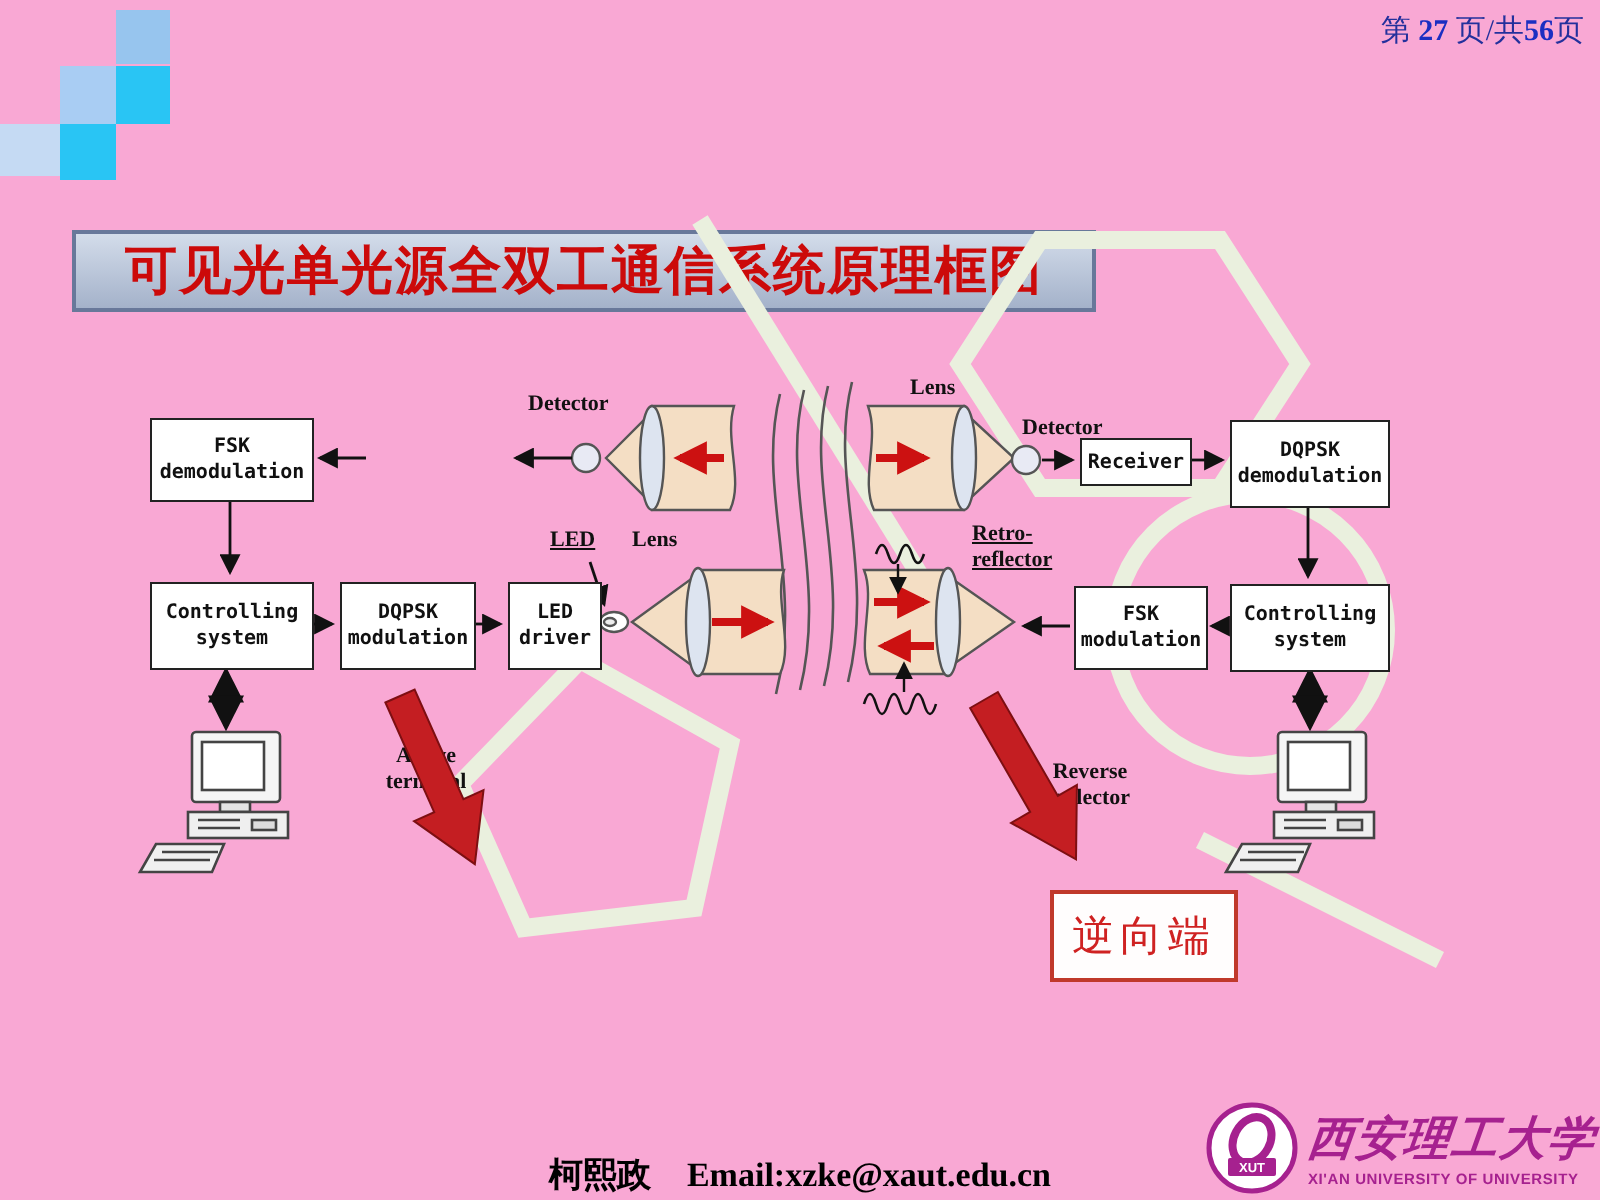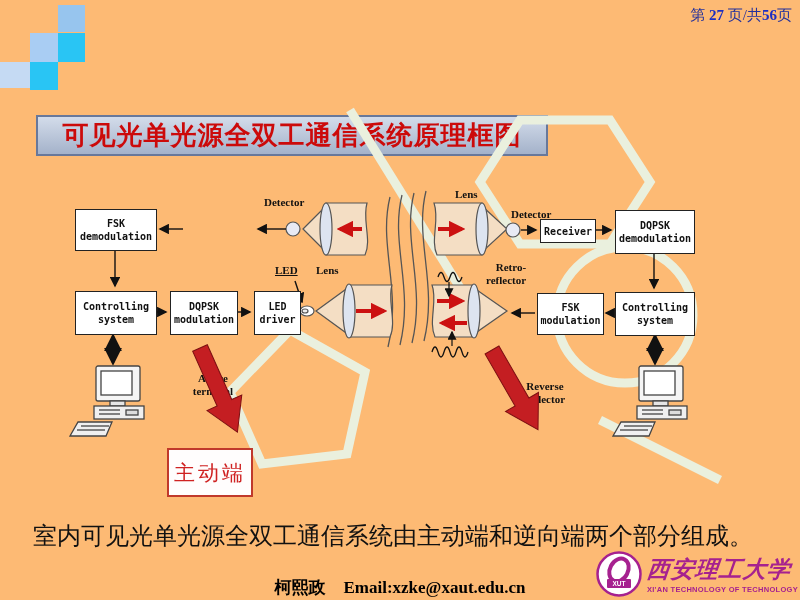--- a/index.html
+++ b/index.html
@@ -1,16 +1,16 @@
 <!DOCTYPE html>
 <html><head>
 <meta charset="utf-8">
 <style>
   html,body{margin:0;padding:0;background:#888;}
-  .slide{position:relative;width:800px;height:600px;background:#fdba74;overflow:hidden;
+  .slide{position:relative;width:800px;height:600px;background:#f9a8d4;overflow:hidden;
          font-family:"Liberation Sans",sans-serif;margin:0 auto;}
   
   .sq{position:absolute;}
   .titlebar{position:absolute;left:84px;top:30px;width:716px;height:58px;background:#4d7ab6;}
   .titlebar .ttl{position:absolute;left:24px;top:0;line-height:58px;color:#fff;
         font:bold 30px "Liberation Serif",serif;letter-spacing:3px;white-space:nowrap;}
   .pageind{position:absolute;top:6px;right:8px;color:#23309c;
         font:15px "Liberation Serif",serif;}
   .pageind b{color:#1b2ec2;font-weight:bold;}
   
@@ -170,49 +170,48 @@
   <div class="dbox" style="left:537px;top:293px;width:65px;height:40px;">FSK
 modulation</div>
   <div class="dbox" style="left:615px;top:292px;width:78px;height:42px;">Controlling
 system</div>
 
   <span class="dlabel" style="left:264px;top:196px;">Detector</span>
   <span class="dlabel" style="left:455px;top:188px;">Lens</span>
   <span class="dlabel" style="left:511px;top:208px;">Detector</span>
   <span class="dlabel underl" style="left:275px;top:264px;">LED</span>
   <span class="dlabel" style="left:316px;top:264px;">Lens</span>
-  <span class="dlabel" style="left:486px;top:261px;text-align:right;">Retro-
+  <span class="dlabel" style="left:486px;top:261px;text-align:left;text-decoration:underline;">Retro-
 reflector</span>
   <span class="dlabel" style="left:186px;top:372px;width:54px;">Active
 terminal</span>
   <span class="dlabel" style="left:518px;top:380px;width:54px;">Reverse
 reflector</span>
 
   <svg class="arrowlayer" width="800" height="600" viewBox="0 0 800 600">
     <defs>
       <polygon id="bigarrow" points="-8,0 8,0 8,60 19,60 0,92 -19,60 -8,60" fill="#c41e22" stroke="#7d0f12" stroke-width="1"></polygon>
     </defs>
     <use href="#bigarrow" transform="translate(200,348) rotate(-24)"></use>
     <use href="#bigarrow" transform="translate(492,350) rotate(-30)"></use>
   </svg>
 
-  <div class="termbox" style="left:167px;top:448px;width:82px;height:45px;">主动端</div>
-
-  <div class="bodytext">室内可见光单光源全双工通信系统由主动端和逆向端两个部分组成。</div>
+  <div class="termbox" style="left:525px;top:445px;width:90px;height:42px;">逆向端</div>
+
 
   <div class="footer-line">
     <span class="author">柯熙政</span><span>Email:xzke@xaut.edu.cn</span>
   </div>
 
   <div class="logo">
     <svg width="48" height="48" viewBox="0 0 48 48">
       <circle cx="24" cy="24" r="21.5" fill="#fff" stroke="#a6218f" stroke-width="2.5"></circle>
       <ellipse cx="24" cy="20" rx="9" ry="12" fill="none" stroke="#a6218f" stroke-width="4" transform="rotate(28 24 20)"></ellipse>
       <rect x="12" y="29" width="24" height="9" rx="1" fill="#a6218f"></rect>
       <text x="24" y="36" text-anchor="middle" font-size="6.5" font-family="Liberation Sans, sans-serif" font-weight="bold" fill="#fff">XUT</text>
     </svg>
     <div class="logo-text">
       <div class="logo-cn">西安理工大学</div>
-      <div class="logo-en">XI'AN TECHNOLOGY OF TECHNOLOGY</div>
+      <div class="logo-en">XI'AN UNIVERSITY OF UNIVERSITY</div>
     </div>
   </div>
 
 </div>
 
 </body></html>

